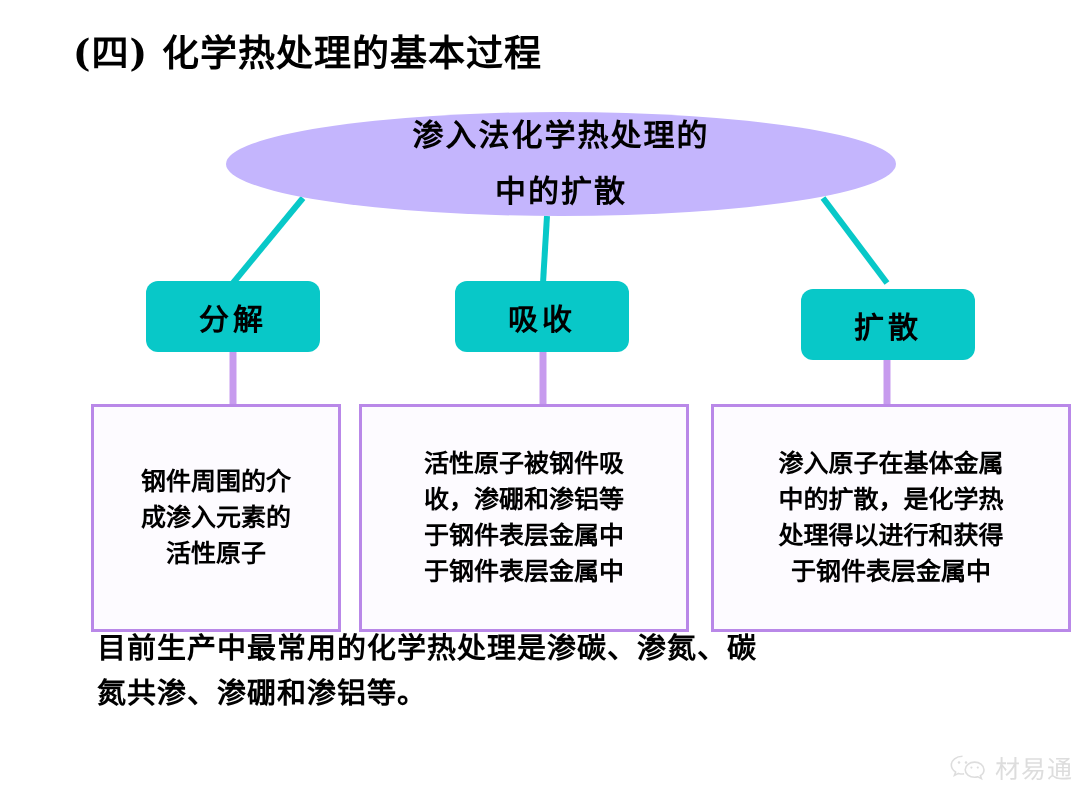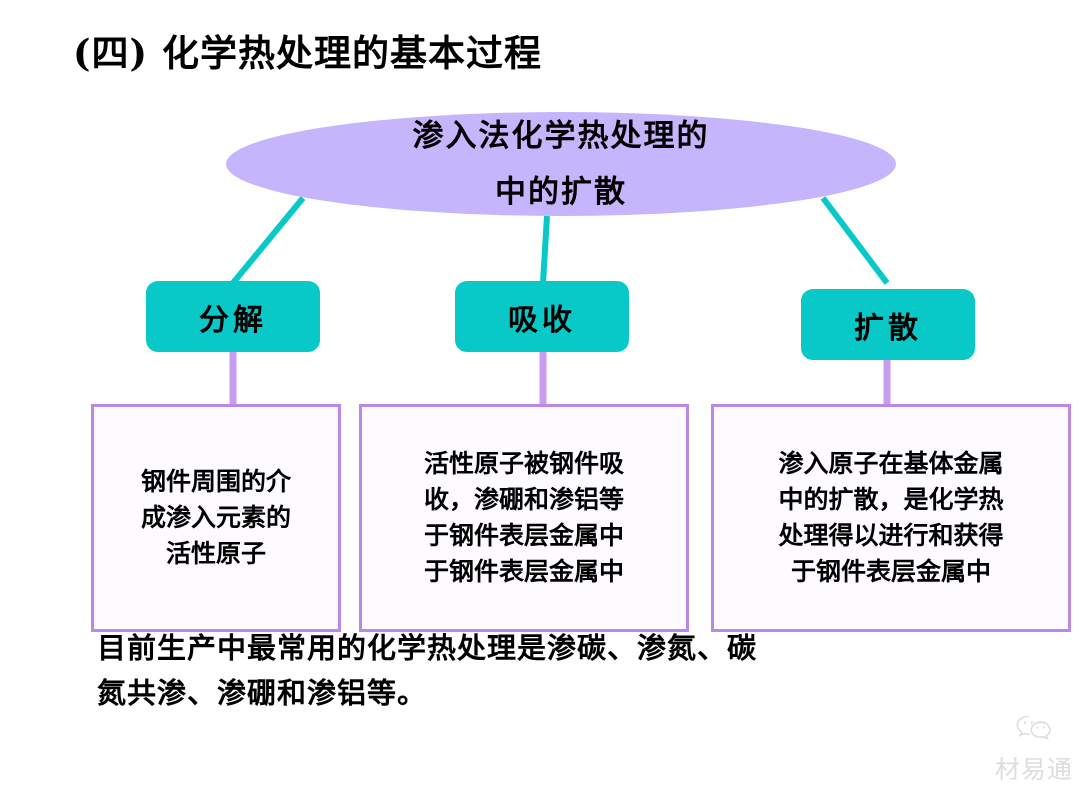--- a/index.html
+++ b/index.html
@@ -139,21 +139,20 @@
 
   
   .watermark {
     position: absolute;
     right: 18px;
     bottom: 25px;
     display: flex;
     align-items: center;
     gap: 7px;
     opacity: 0.95;
-    flex-direction: column;
   }
   .watermark .wm-text {
     font-size: 25px;
     font-weight: 400;
     color: #dcdcdc;
     letter-spacing: 1px;
     white-space: nowrap;
   }
   .watermark .wm-icon { line-height: 0; }
 </style>

